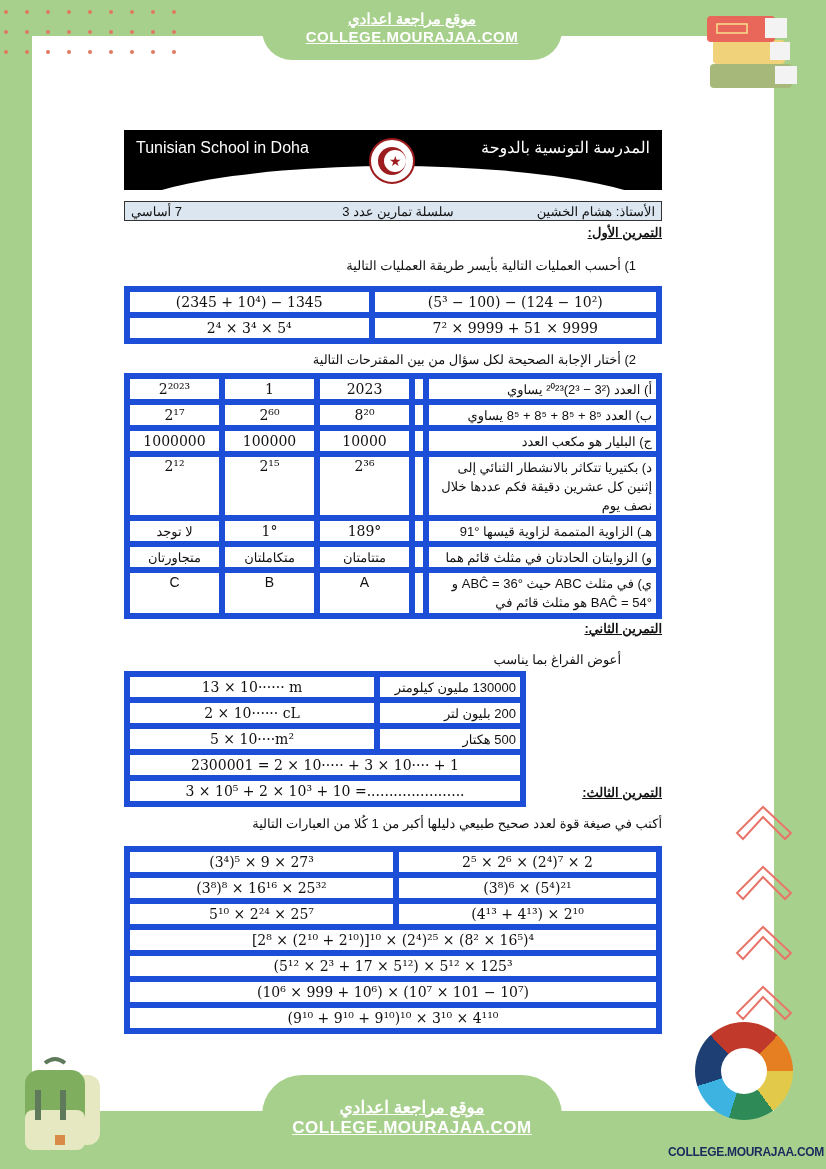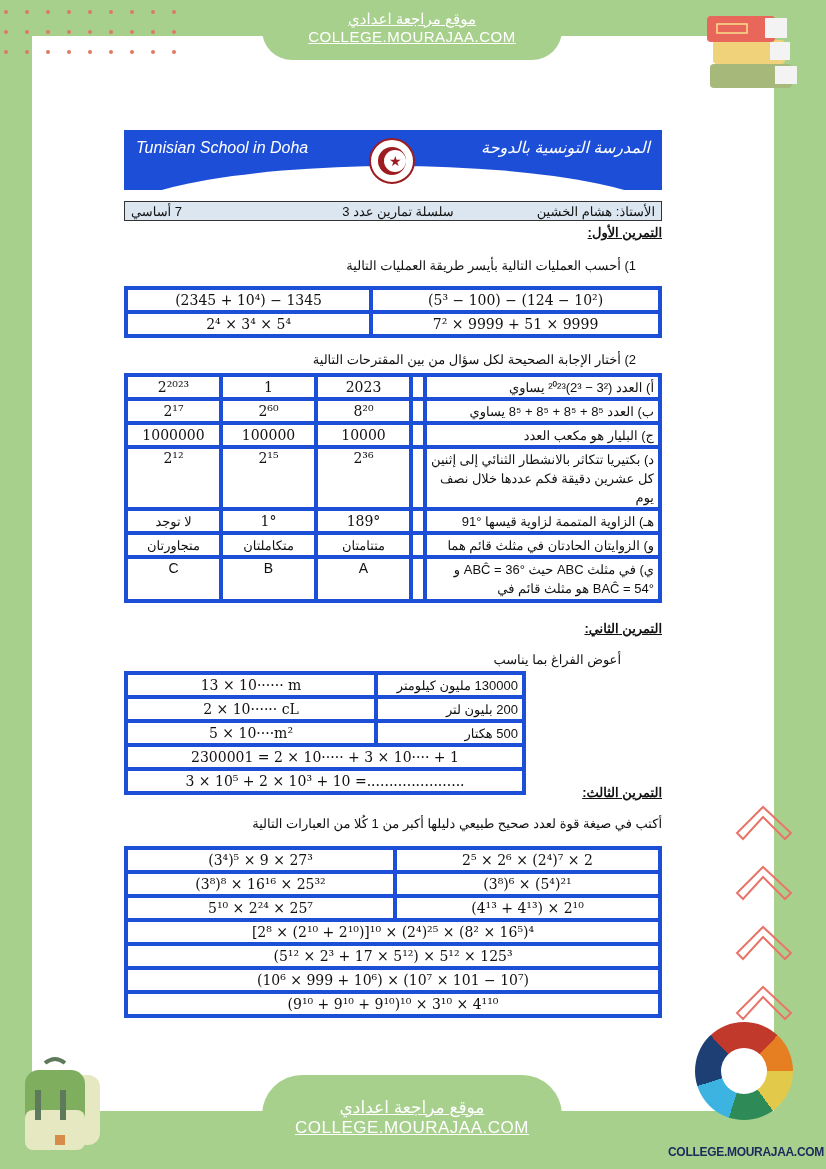--- a/index.html
+++ b/index.html
@@ -4,53 +4,53 @@
 <style>
   html, body { margin:0; padding:0; }
   body { width:826px; height:1169px; position:relative; overflow:hidden; background:#a8d08d; font-family:"Liberation Sans", sans-serif; color:#111; }
   .page { position:absolute; left:32px; top:36px; width:742px; height:1075px; background:#fff; }
   .topbar { position:absolute; left:0; top:0; width:826px; height:36px; background:#a8d08d; }
   .leftstrip { position:absolute; left:0; top:0; width:32px; height:1169px; background:#a8d08d; }
   .rightstrip { position:absolute; left:774px; top:0; width:52px; height:1169px; background:#a8d08d; }
   .botbar { position:absolute; left:0; top:1111px; width:826px; height:58px; background:#a8d08d; }
   .tab-top { position:absolute; left:262px; top:20px; width:300px; height:40px; background:#a8d08d; border-radius:0 0 30px 30px; }
   .tab-bot { position:absolute; left:262px; top:1075px; width:300px; height:60px; background:#a8d08d; border-radius:40px 40px 0 0; }
-  .site-title { position:absolute; left:262px; width:300px; text-align:center; color:#fff; font-weight:normal; }
+  .site-title { position:absolute; left:262px; width:300px; text-align:center; color:#fff; font-weight:bold; }
   .site-title .ar { font-size:15px; text-decoration:underline; display:block; }
   .site-title .en { font-size:15px; text-decoration:underline; display:block; letter-spacing:0.5px; }
   .dots { position:absolute; left:0; top:10px; width:200px; }
   .dotrow { display:flex; gap:17px; margin-bottom:16px; padding-left:4px; }
   .dot { width:4px; height:4px; border-radius:50%; background:#e07a5f; }
   .books { position:absolute; left:695px; top:12px; width:105px; height:82px; }
   .backpack { position:absolute; left:15px; top:1055px; width:95px; height:100px; }
   .wheel { position:absolute; left:695px; top:1022px; width:98px; height:98px; border-radius:50%;
     background:conic-gradient(#c0392b 0 12%, #e67e22 12% 25%, #e2c94a 25% 40%, #2e8b57 40% 55%, #3cb3e0 55% 70%, #1e3f73 70% 88%, #c0392b 88% 100%); }
   .wheel::after { content:""; position:absolute; left:26px; top:26px; width:46px; height:46px; border-radius:50%; background:#fff; }
   .brand-logo { position:absolute; left:668px; top:1145px; width:150px; font-size:12px; font-weight:bold; color:#1b2a5c; font-family:"Liberation Sans", sans-serif; letter-spacing:-0.3px; }
   .chev { position:absolute; left:735px; width:60px; height:50px; }
 
-  .banner { position:absolute; left:124px; top:130px; width:538px; height:60px; background:#1d4ed8; overflow:hidden;font-style:italic; }
+  .banner { position:absolute; left:124px; top:130px; width:538px; height:60px; background:#000000; overflow:hidden; }
   .banner .curve { position:absolute; left:-20px; top:36px; width:578px; height:60px; background:#fff; border-radius:50% 50% 0 0 / 100% 100% 0 0; }
   .banner .en { position:absolute; left:12px; top:9px; color:#fff; font-size:16px; }
   .banner .ar { position:absolute; right:12px; top:8px; color:#fff; font-size:16px; direction:rtl; }
   .emblem { position:absolute; left:369px; top:138px; width:46px; height:46px; border-radius:50%; background:#fff; border:2px solid #9c1c1f; box-sizing:border-box; display:flex; align-items:center; justify-content:center; }
   .emblem .crescent { width:28px; height:28px; border-radius:50%; background:#9c1c1f; position:relative; }
   .emblem .crescent::after { content:""; position:absolute; left:6px; top:3px; width:22px; height:22px; border-radius:50%; background:#fff; }
   .emblem .star { position:absolute; color:#9c1c1f; font-size:14px; left:18px; top:13px; }
 
   .infobar { position:absolute; left:124px; top:201px; width:538px; height:20px; background:#dce6f1; border:1px solid #333; box-sizing:border-box; direction:rtl; font-size:13px; display:flex; align-items:center; padding:0 6px; }
   .infobar .teacher { width:190px; }
   .infobar .series { flex:1; text-align:center; padding-left:120px; }
   .infobar .grade { width:80px; text-align:left; }
 
   .heading { position:absolute; right:164px; font-size:13px; font-weight:bold; text-decoration:underline; direction:rtl; }
   .instr { position:absolute; right:164px; font-size:13px; direction:rtl; }
 
   table { border-collapse:collapse; position:absolute; font-family:"DejaVu Serif", serif; font-size:14px; }
-  td { border:4px solid #1d4ed8; text-align:center; padding:0 4px; height:20px; line-height:19px; }
+  td { border:6px solid #1d4ed8; text-align:center; padding:0 4px; height:20px; line-height:19px; }
   td.ar { font-family:"Liberation Sans", sans-serif; direction:rtl; text-align:right; font-size:13px; }
   td.arc { font-family:"Liberation Sans", sans-serif; direction:rtl; font-size:13px; }
   td.top { vertical-align:top; }
 </style>
 </head>
 <body>
 
 <div class="page"></div>
 <div class="topbar"></div>
 <div class="leftstrip"></div>

